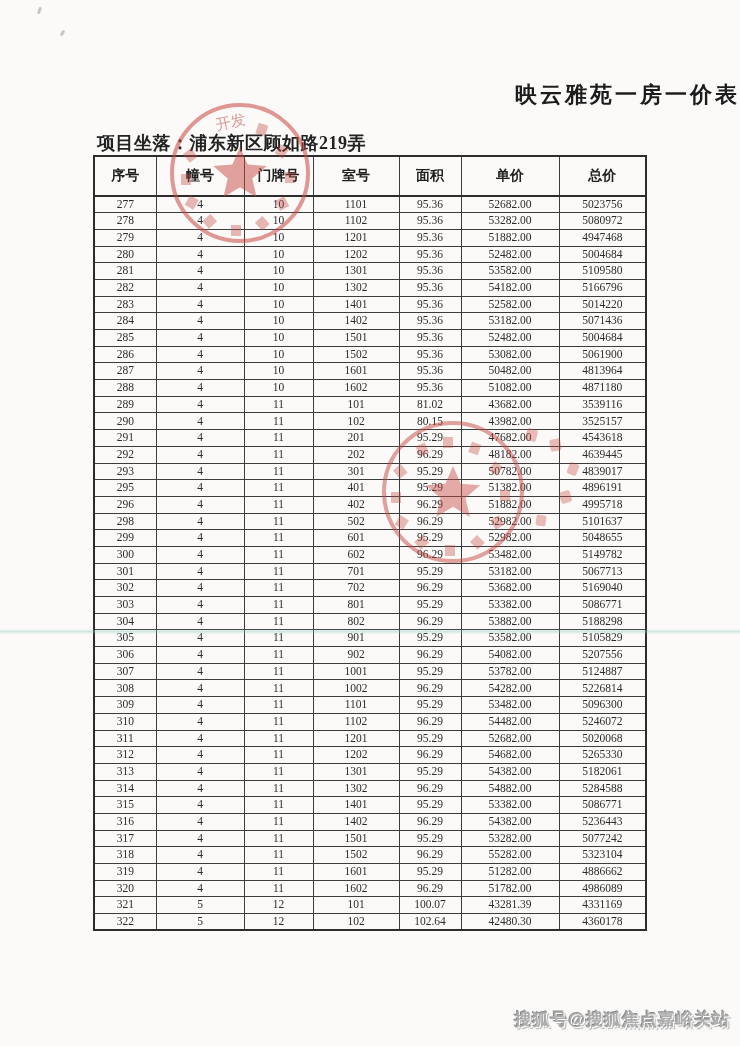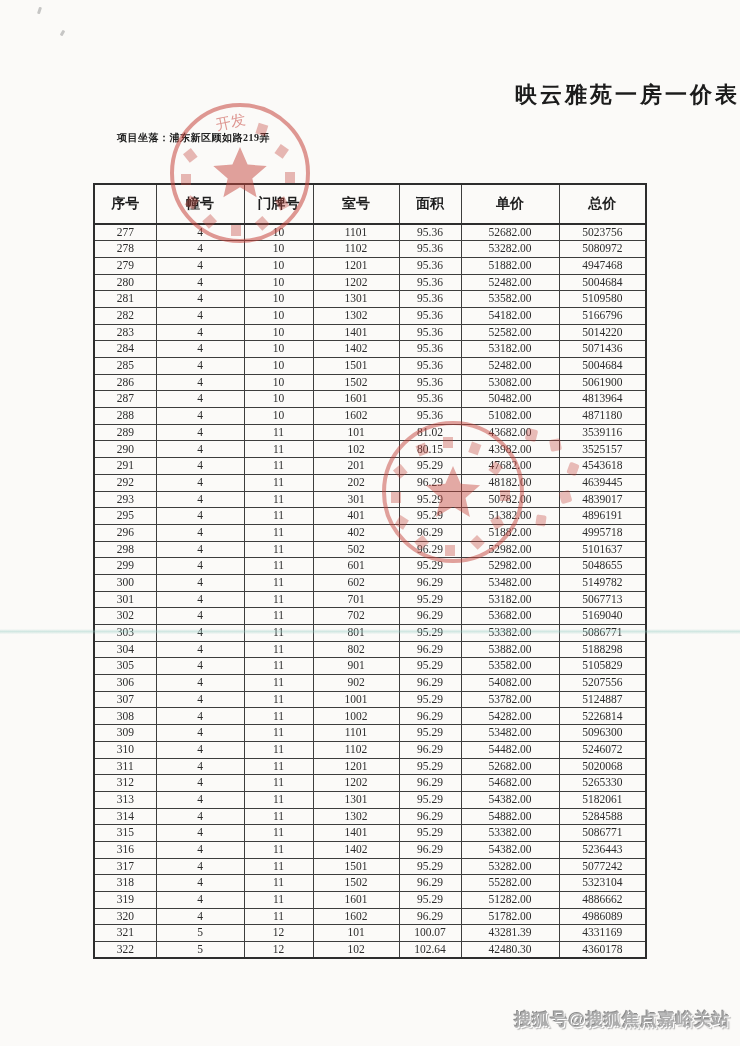--- a/index.html
+++ b/index.html
@@ -14,32 +14,30 @@
   .page { position:absolute; inset:0; }
 
   .doc-title {
     position:absolute; top:80px; left:0; width:100%;
     text-align:right;
     font-size:22px; font-weight:bold; letter-spacing:3px;
     color:#1c1c1c;
   }
   .location-line {
     position:absolute; top:131px; left:97px;
-    font-size:10px; font-weight:bold; color:#222;
+    font-size:18px; font-weight:bold; color:#222;
     letter-spacing:0.5px;
-    margin-left:20px;
   }
 
   table.price-table {
     position:absolute; top:155px; left:93px;
     width:552px;
     border-collapse:collapse;
     table-layout:fixed;
     background:transparent;
-    margin-top:28px;
   }
   .price-table th, .price-table td {
     border:1px solid #3d3d3d;
     text-align:center; vertical-align:middle;
     overflow:hidden; white-space:nowrap;
   }
   .price-table { border:2px solid #2d2d2d; }
   .price-table thead th {
     height:40px;
     font-size:14px; font-weight:bold; color:#1f1f1f;

